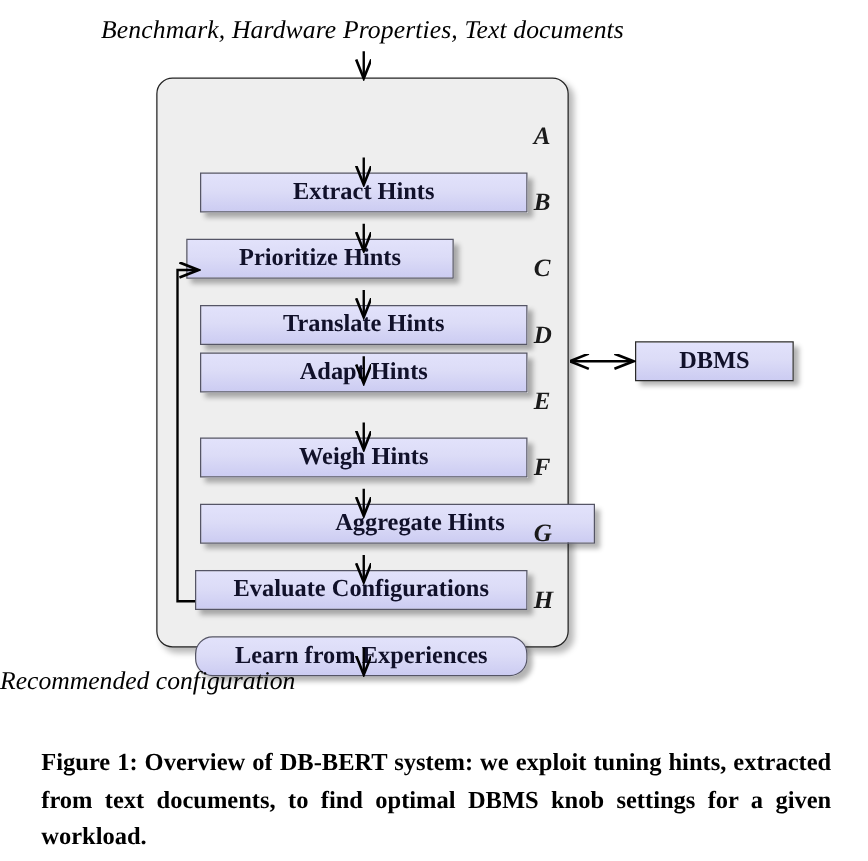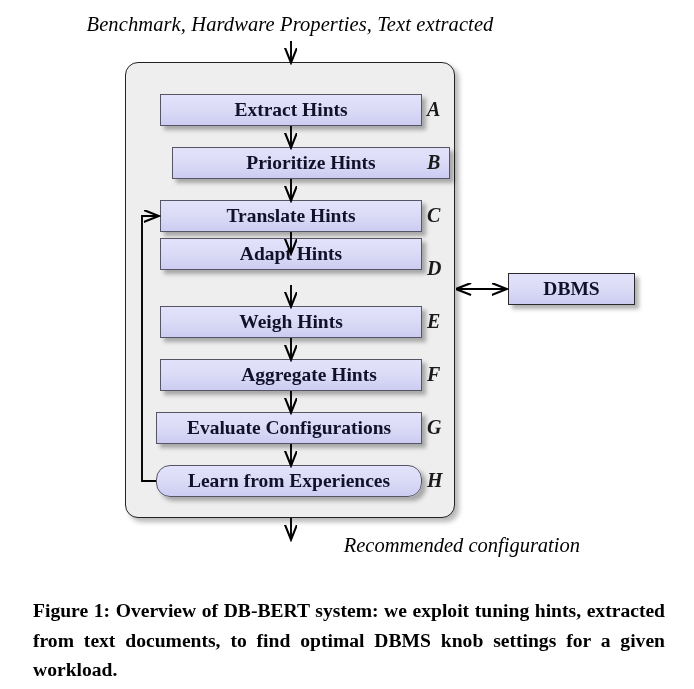--- a/index.html
+++ b/index.html
@@ -34,21 +34,21 @@
     font-size: 20.5px;
     letter-spacing: 0.1px;
     white-space: nowrap;
   }
 
   .output-caption {
     position: absolute;
     left: 0;
     top: 534px;
     width: 580px;
-    text-align: right;
+    text-align: left;
     font-style: italic;
     font-size: 20.5px;
     white-space: nowrap;
   }
 
   
   .panel {
     position: absolute;
     left: 125px;
     top: 62px;
@@ -81,20 +81,21 @@
     border: 1.6px solid #555566;
     box-shadow: 4px 4px 4px rgba(0,0,0,0.30);
     box-sizing: border-box;
     display: flex;
     align-items: center;
     justify-content: center;
     font-weight: bold;
     font-size: 19.5px;
     white-space: nowrap;
     color: #11112a;
+    margin-top: 44px;
   }
 
   .step-letter {
     position: absolute;
     font-style: italic;
     font-weight: bold;
     font-size: 20px;
     color: #1a1a1a;
     line-height: 1;
   }
@@ -138,40 +139,40 @@
     line-height: 29.5px;
     text-align: justify;
     text-align-last: left;
   }
 </style>
 </head>
 <body>
 
 <div id="figure">
 
-  <div class="input-caption">Benchmark, Hardware Properties, Text extracted</div>
+  <div class="input-caption">Benchmark, Hardware Properties, Text documents</div>
 
   <div class="panel"></div>
 
   <div class="step-box" style="left:160px; top:94px; width:262px;">Extract Hints</div>
   <div class="step-letter" style="left:427px; top:99px;">A</div>
 
-  <div class="step-box" style="left:172px; top:147px; width:278px;">Prioritize Hints</div>
+  <div class="step-box" style="left:149px; top:147px; width:214px;">Prioritize Hints</div>
   <div class="step-letter" style="left:427px; top:152px;">B</div>
 
   <div class="step-box" style="left:160px; top:200px; width:262px;">Translate Hints</div>
   <div class="step-letter" style="left:427px; top:205px;">C</div>
 
   <div class="step-box" style="left:160px; top:238px; width:262px;">Adapt Hints</div>
   <div class="step-letter" style="left:427px; top:258px;">D</div>
 
   <div class="step-box" style="left:160px; top:306px; width:262px;text-align:center;">Weigh Hints</div>
   <div class="step-letter" style="left:427px; top:311px;">E</div>
 
-  <div class="step-box" style="left:160px; top:359px; width:262px;padding-left:36px;">Aggregate Hints</div>
+  <div class="step-box" style="left:160px; top:359px; width:316px;padding-left:36px;">Aggregate Hints</div>
   <div class="step-letter" style="left:427px; top:364px;">F</div>
 
   <div class="step-box" style="left:156px; top:412px; width:266px;">Evaluate Configurations</div>
   <div class="step-letter" style="left:427px; top:417px;">G</div>
 
   <div class="step-box" style="left:156px; top:465px; width:266px;border-radius:14px;">Learn from Experiences</div>
   <div class="step-letter" style="left:427px; top:470px;">H</div>
 
   <div class="dbms-box">DBMS</div>
 

